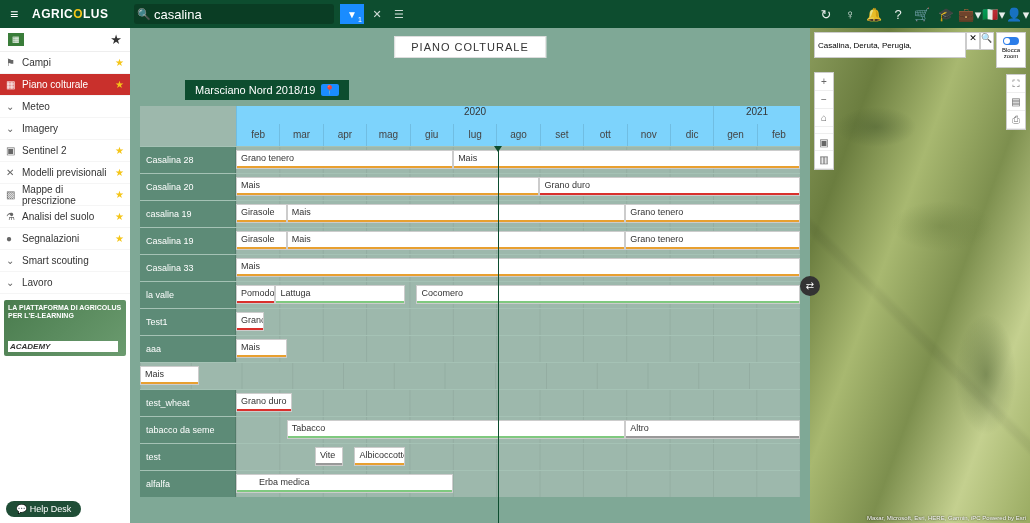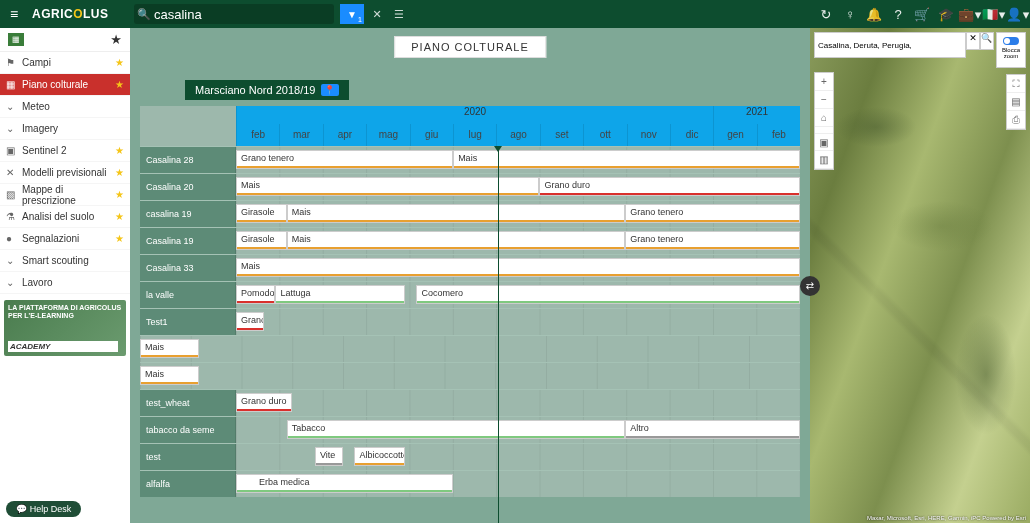--- a/index.html
+++ b/index.html
@@ -30,21 +30,21 @@
 .sidebar .item.active .iicon { color:#fff; }
 .sidebar .banner { margin:6px 4px; height:56px; background:linear-gradient(135deg,#4a7c4e,#6b9b6f); border-radius:2px; color:#fff; font-size:7px; padding:4px; position:relative; }
 .sidebar .banner .btxt { font-weight:bold; line-height:1.2; }
 .sidebar .banner .bacad { position:absolute; bottom:4px; left:4px; right:8px; background:#fff; color:#333; font-size:8px; padding:1px 2px; font-style:italic; font-weight:bold; }
 .sidebar .helpdesk { position:absolute; bottom:6px; left:6px; background:#1f4d36; color:#fff; font-size:9px; padding:3px 10px; border-radius:10px; cursor:pointer; }
 .content { flex:1; background:#7fa896; position:relative; overflow:hidden; }
 .pageTitle { position:absolute; top:8px; left:50%; transform:translateX(-50%); background:#fff; padding:4px 16px; font-size:11px; color:#333; border:1px solid #ddd; letter-spacing:1px; }
 .farmhdr { position:absolute; top:52px; left:10px; background:#0d4d2f; color:#fff; font-size:11px; padding:4px 10px; display:flex; align-items:center; gap:6px;margin-left:45px; }
 .farmhdr .pin { background:#1a8cff; padding:1px 3px; border-radius:2px; font-size:9px; }
 .gantt { position:absolute; top:78px; left:10px; right:10px; height:420px; }
-.timeline { height:40px; background:#0ea5e9; display:flex; }
+.timeline { height:40px; background:#7dd3fc; display:flex; }
 .timeline .rowcol { width:96px; background:#9db8ac; }
 .timeline .months { flex:1; display:flex; flex-direction:column; }
 .timeline .years { height:18px; display:flex; font-size:10px; color:#333; }
 .timeline .years div { border-left:1px solid rgba(0,0,0,.1); text-align:center; }
 .timeline .mrow { height:22px; display:flex; font-size:10px; color:#444; }
 .timeline .mrow div { flex:1; border-left:1px solid rgba(0,0,0,.1); text-align:center; line-height:22px; }
 .grow { height:27px; display:flex; border-top:1px solid rgba(255,255,255,.3); }
 .grow .rlabel { width:96px; background:#5d8b77; color:#fff; font-size:9px; padding-left:6px; display:flex; align-items:center; border-right:1px solid rgba(0,0,0,.1); }
 .grow .rcells { flex:1; position:relative; background:#9db8ac; }
 .grow .rcells::before { content:''; position:absolute; inset:0; background-image:linear-gradient(90deg, rgba(0,0,0,.06) 1px, transparent 1px); background-size:7.69% 100%; }
@@ -246,20 +246,21 @@
               <div class="bar" style="left: 32%; width: 68%;">Cocomero<div class="u" style="background: rgb(127, 201, 127);"></div></div>
             </div>
           </div>
           <div class="grow">
             <div class="rlabel">Test1</div>
             <div class="rcells">
               <div class="bar" style="left: 0%; width: 5%;">Grano duro<div class="u" style="background: rgb(217, 48, 44);"></div></div>
             </div>
           </div>
           <div class="grow">
+            <div class="rlabel">aaa</div>
             <div class="rcells">
               <div class="bar" style="left: 0%; width: 9%;">Mais<div class="u" style="background: rgb(232, 160, 48);"></div></div>
             </div>
           </div>
           <div class="grow">
             <div class="rcells">
               <div class="bar" style="left: 0%; width: 9%;">Mais<div class="u" style="background: rgb(232, 160, 48);"></div></div>
             </div>
           </div>
           <div class="grow">

